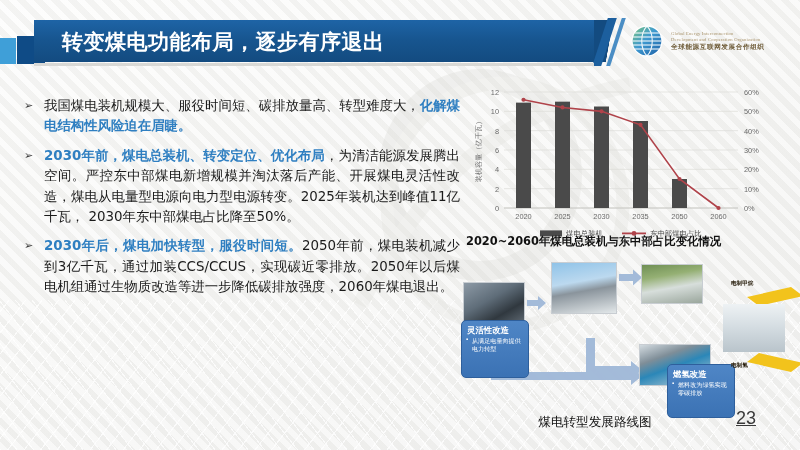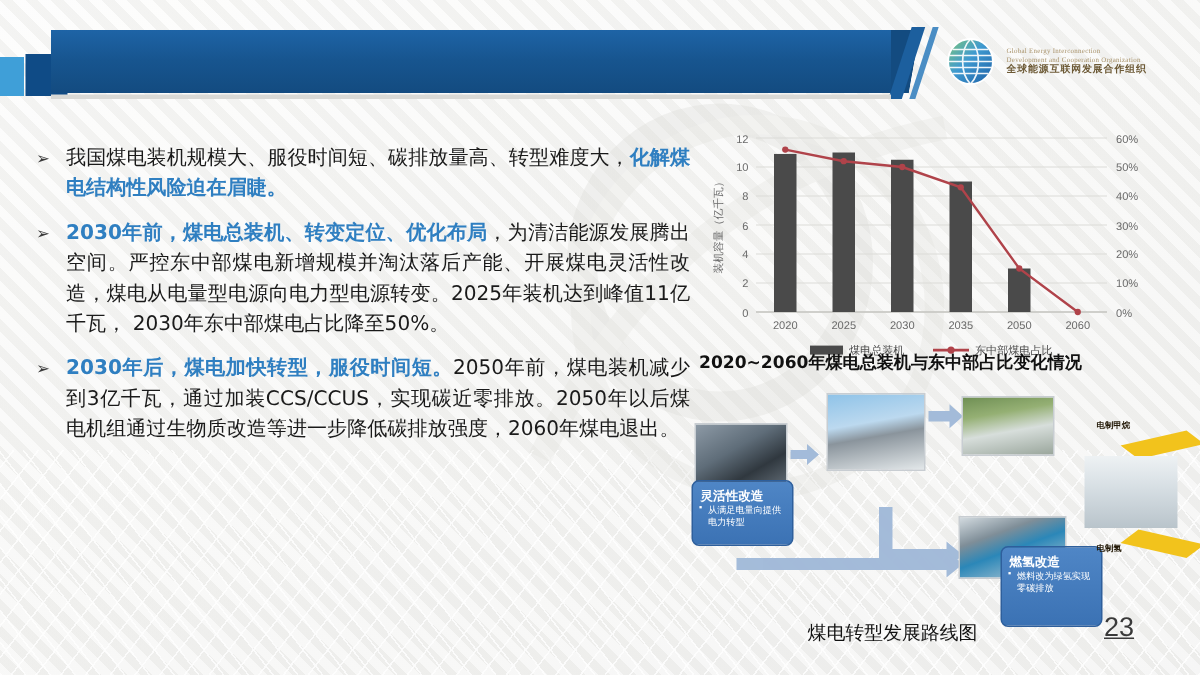--- a/index.html
+++ b/index.html
@@ -132,20 +132,21 @@
   </svg>
 
   <div id="header">
     <div class="hdr-sq-light"></div>
     <div class="hdr-sq-dark"></div>
     <div class="hdr-band"></div>
     <div class="hdr-band-tail"></div>
     <div class="hdr-slash s1"></div>
     <div class="hdr-slash s2"></div>
     <div class="hdr-underline"></div>
+    <div id="slide-title">转变煤电功能布局，逐步有序退出</div>
 
     <div id="logo-block">
       <svg id="logo-mark" viewBox="0 0 34 34">
         <defs>
           <linearGradient id="gg" x1="0" y1="0" x2="1" y2="1">
             <stop offset="0%" stop-color="#7ec77a"></stop>
             <stop offset="45%" stop-color="#3f9ad0"></stop>
             <stop offset="100%" stop-color="#1d5fa6"></stop>
           </linearGradient>
         </defs>
@@ -265,21 +266,21 @@
         <path d="M336 110 l-44 -10 12 -9 44 10 z"></path>
       </g>
     </svg>
 
     <div class="photo ph-pipe" style="left:8px;  top:20px; width:62px; height:56px;"></div>
     <div class="photo ph-plant" style="left:96px; top:0px;  width:66px; height:52px;"></div>
     <div class="photo ph-tower" style="left:186px;top:2px;  width:62px; height:40px;"></div>
     <div class="photo ph-turb" style="left:184px;top:82px; width:72px; height:42px;"></div>
     <div class="photo ph-wind" style="left:268px;top:42px; width:62px; height:48px; border:none;"></div>
 
-    <div class="card" style="left:6px;  top:58px;  width:68px; height:44px;">
+    <div class="card" style="left:6px;  top:58px;  width:68px; height:58px;">
       <div class="card-title">灵活性改造</div>
       <div class="card-body">从满足电量向提供电力转型</div>
     </div>
     <div class="card" style="left:212px;top:102px; width:68px; height:54px;">
       <div class="card-title">燃氢改造</div>
       <div class="card-body">燃料改为绿氢实现零碳排放</div>
     </div>
 
     <div class="yellow-lbl" style="left:276px; top:18px;">电制甲烷</div>
     <div class="yellow-lbl" style="left:276px; top:100px;">电制氢</div>

